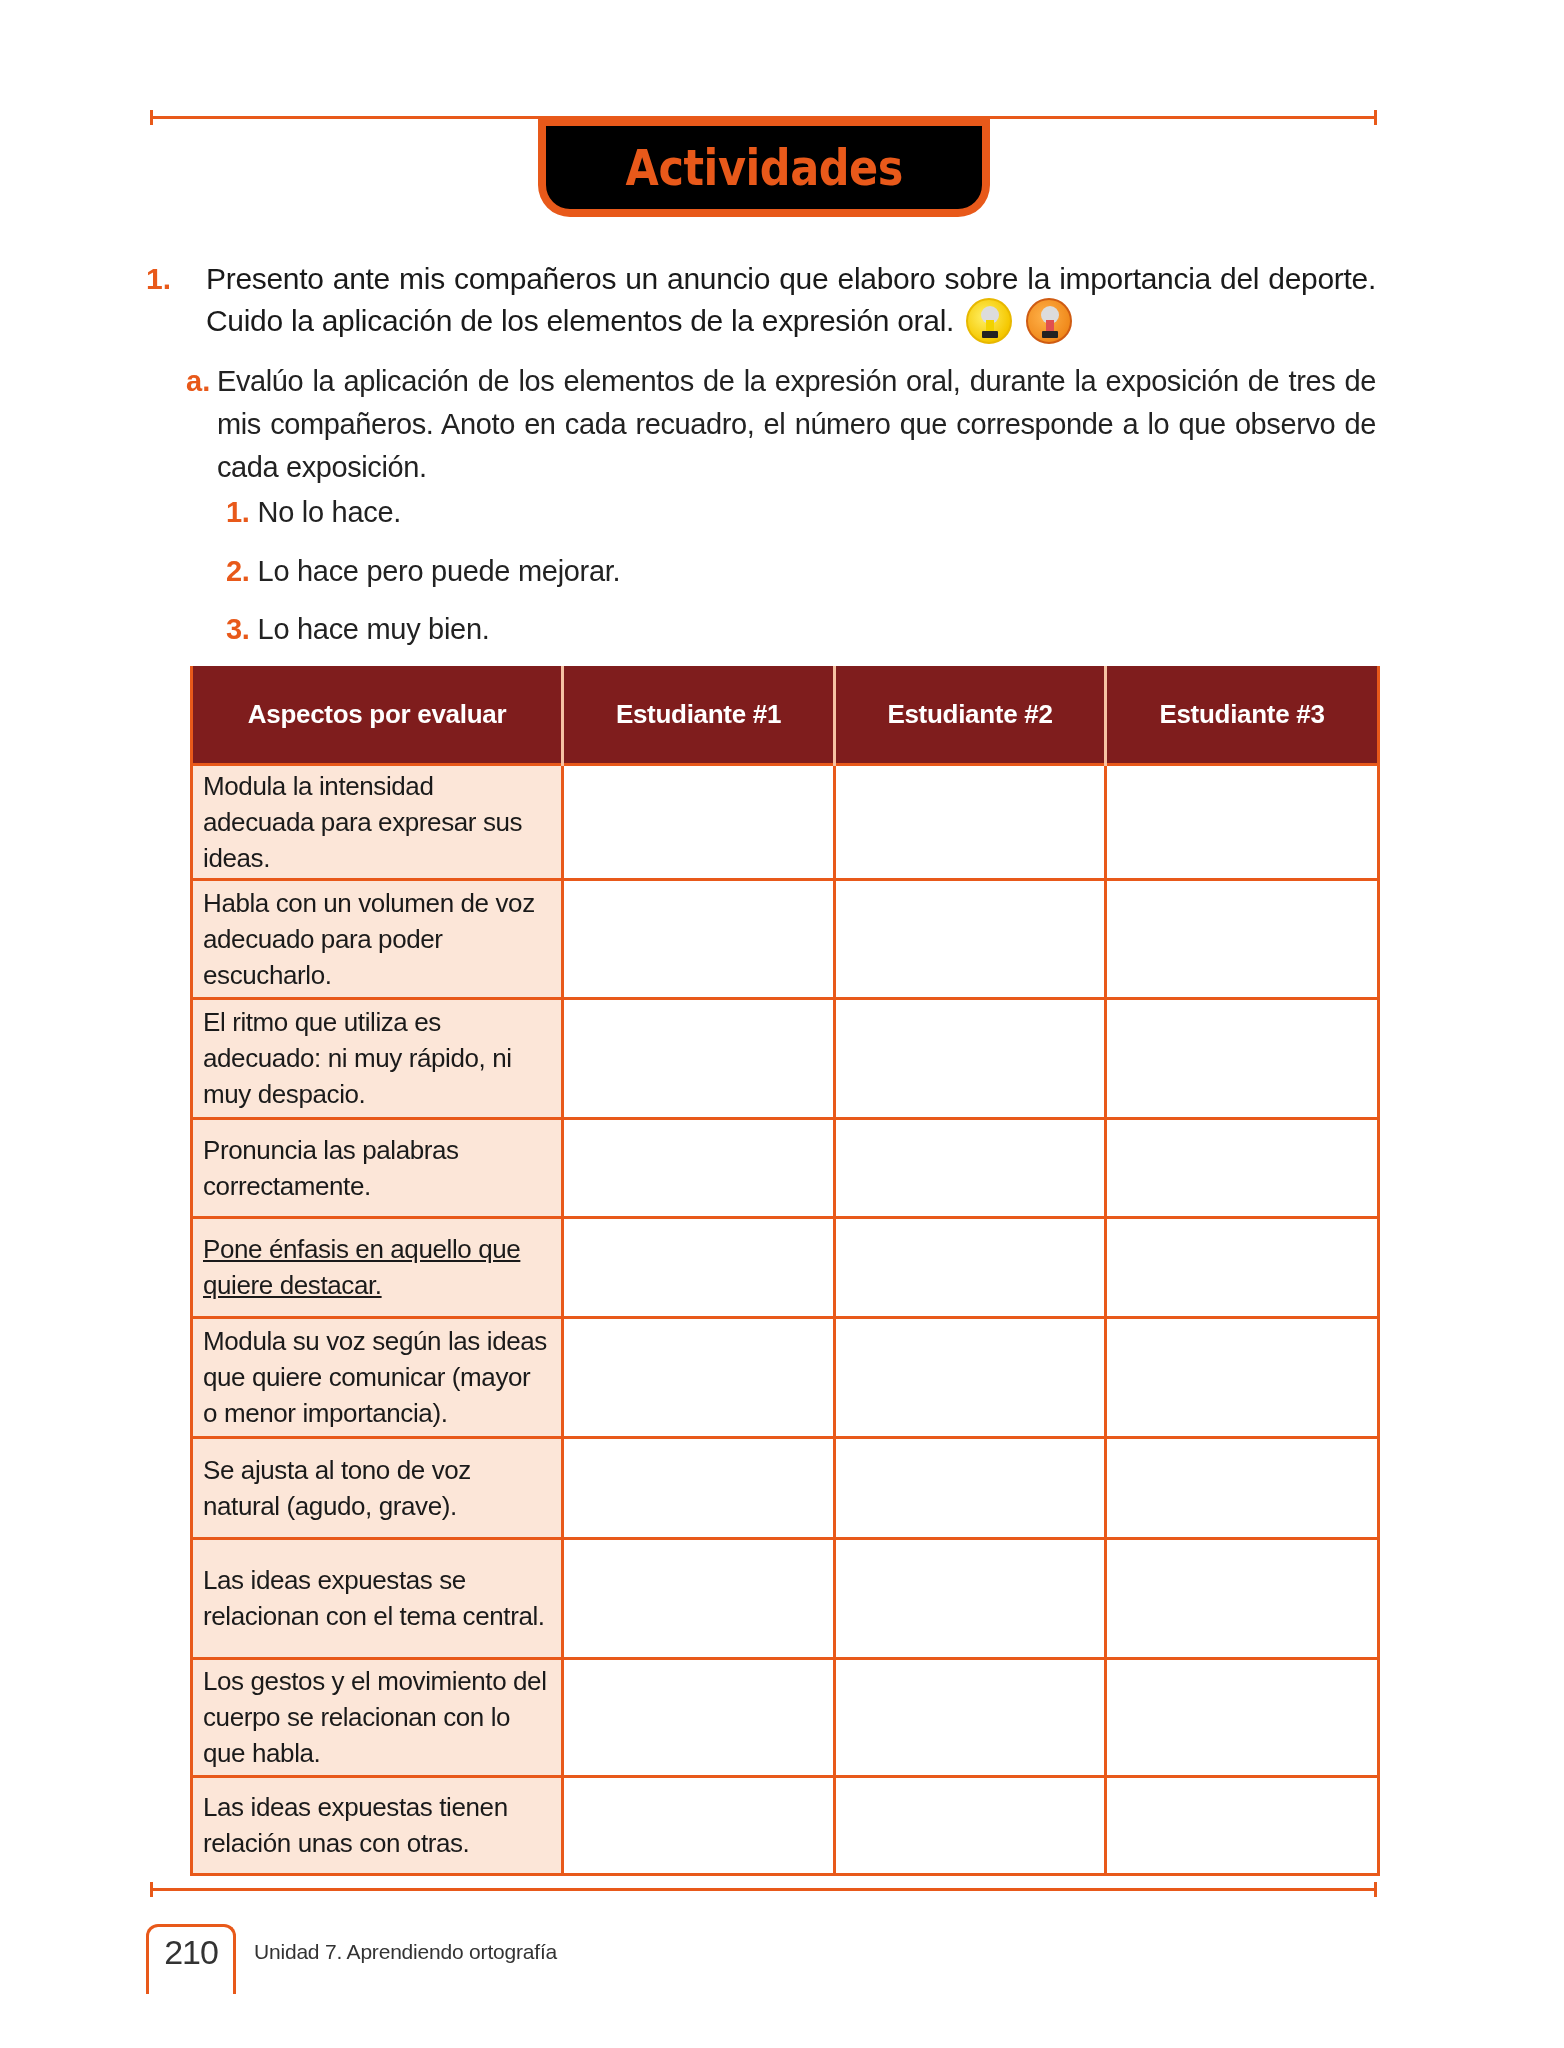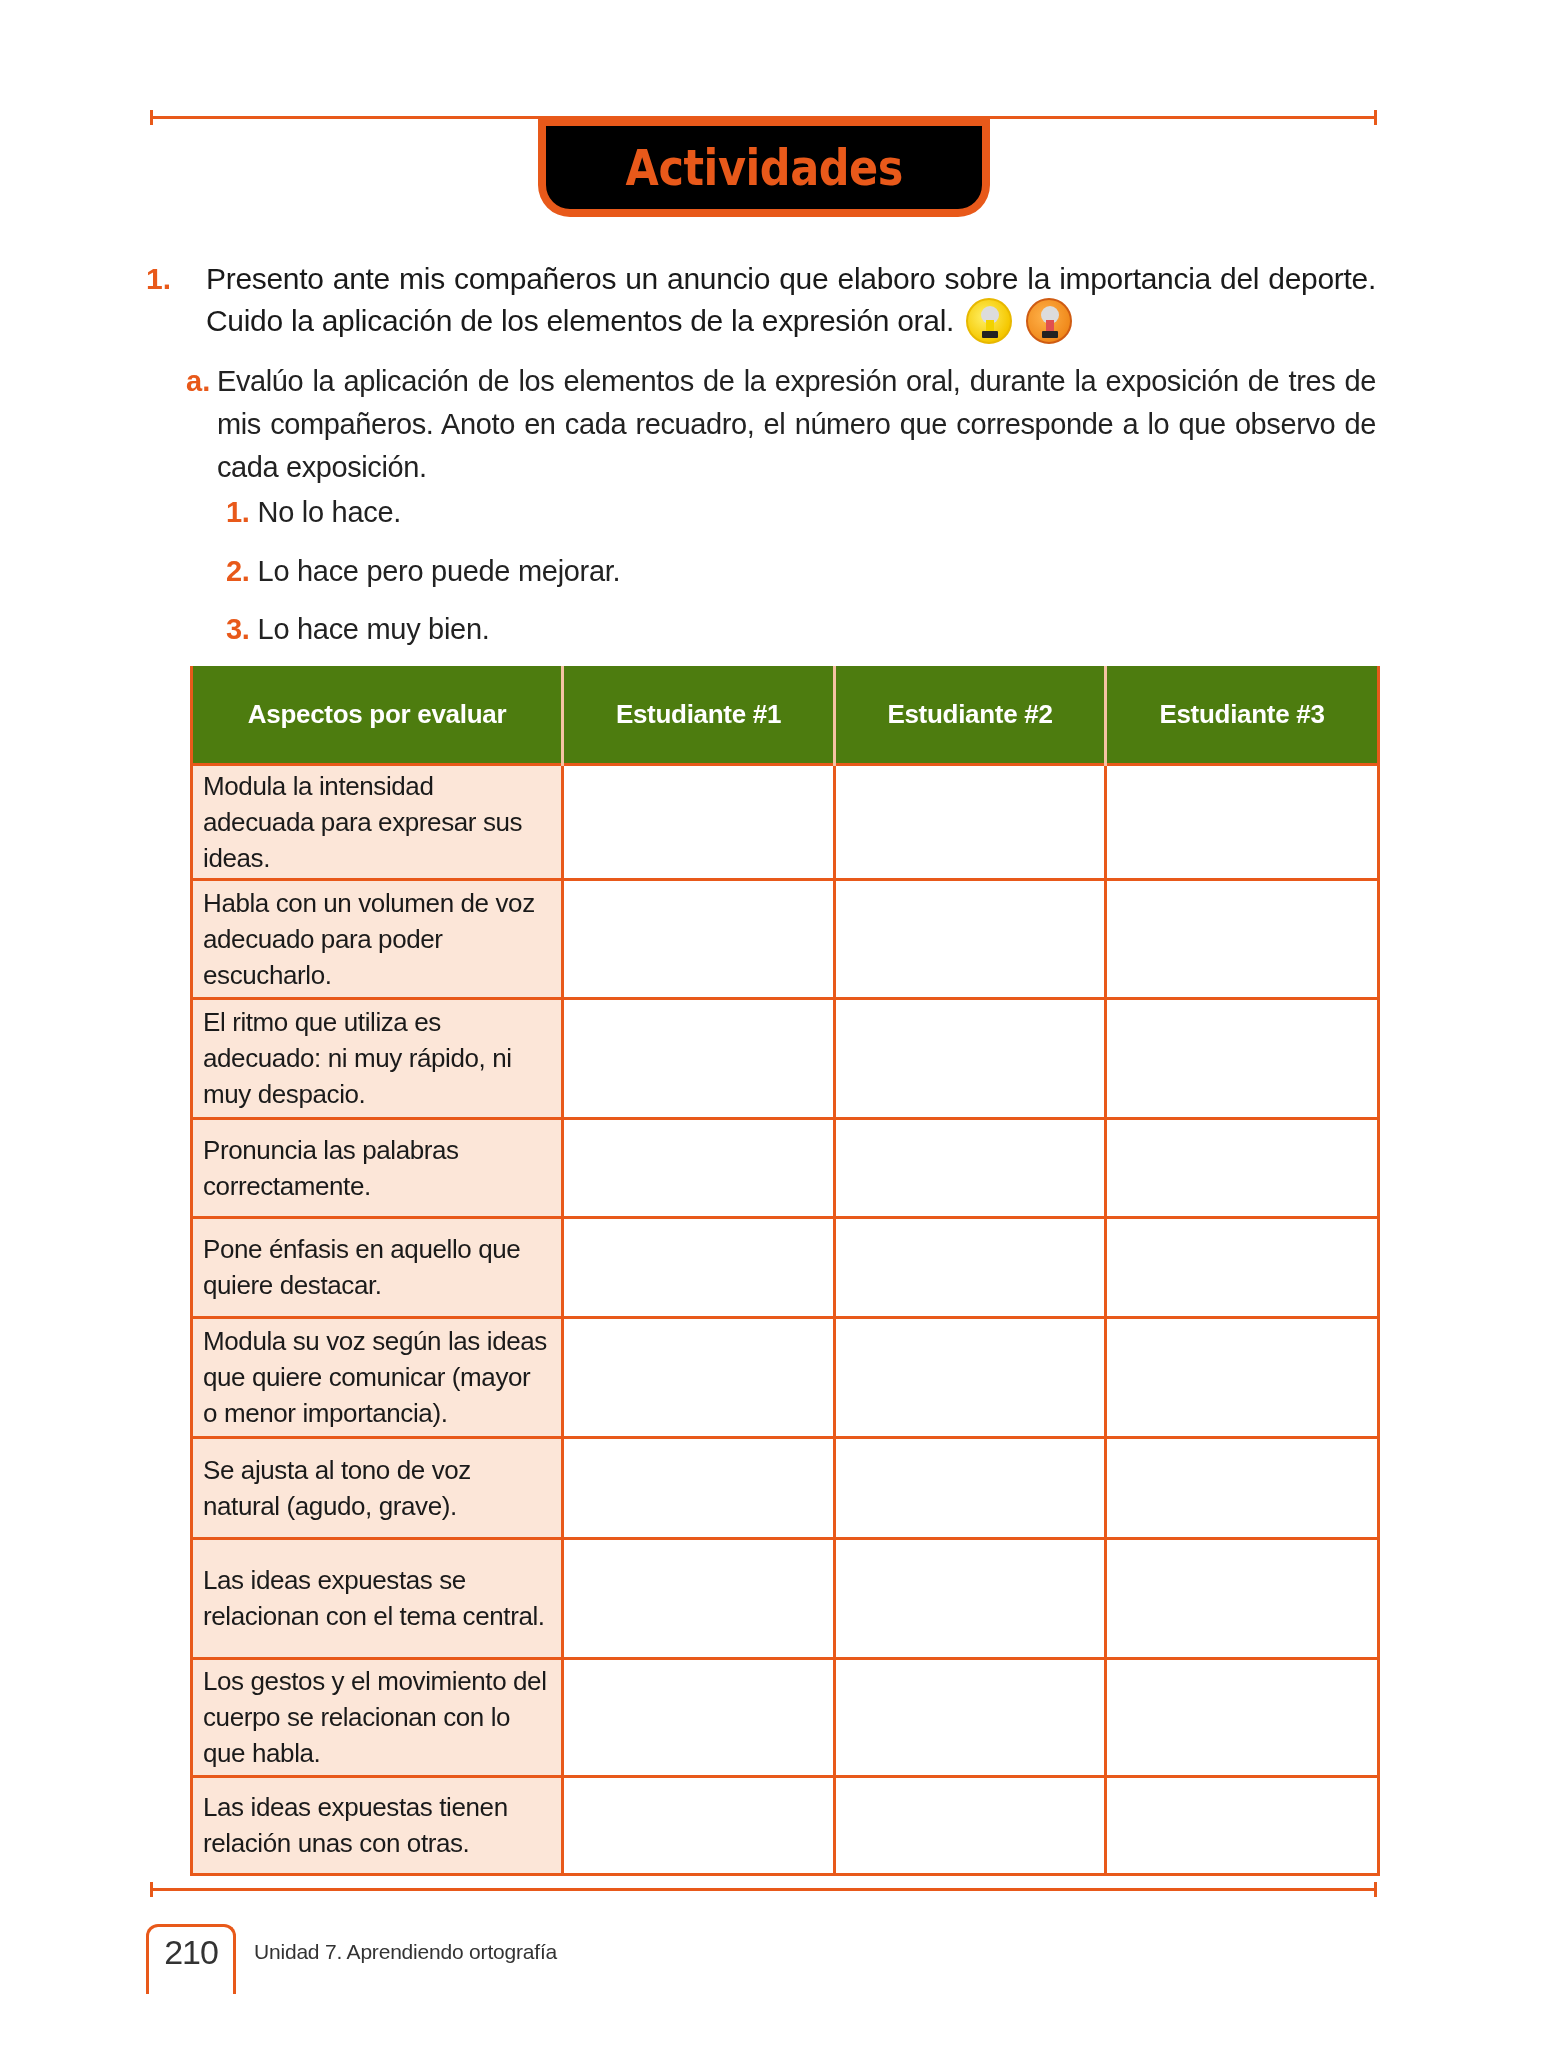--- a/index.html
+++ b/index.html
@@ -37,21 +37,21 @@
   .qa .text { margin-left: 31px; display: block; text-align: justify; letter-spacing: -0.4px; }
 
   .scale { position: absolute; left: 226px; font-size: 29px; color: #222; letter-spacing: -0.3px; }
   .scale .n { color: #e8591a; font-weight: bold; margin-right: 8px; }
 
   table.eval {
     position: absolute; left: 190px; top: 666px; width: 1187px;
     border-collapse: collapse; table-layout: fixed;
   }
   table.eval th {
-    background: #4d7c0f; color: #fff; font-weight: bold; font-size: 26px;
+    background: #7f1d1d; color: #fff; font-weight: bold; font-size: 26px;
     height: 98px; text-align: center; vertical-align: middle;
     border-left: 3px solid #f6c3a4; border-right: 3px solid #f6c3a4;
     letter-spacing: -0.3px;
   }
   table.eval th:first-child { border-left: 3px solid #e8591a; }
   table.eval th:last-child { border-right: 3px solid #e8591a; }
   table.eval td {
     border: 3px solid #e8591a; vertical-align: middle;
   }
   table.eval td.aspect {
@@ -141,21 +141,21 @@
       <td class="cell"></td>
       <td class="cell"></td>
       <td class="cell"></td>
     </tr>
     <tr style="height:99px;">
       <td class="aspect">Pronuncia las palabras correctamente.</td>
       <td class="cell"></td>
       <td class="cell"></td>
       <td class="cell"></td>
     </tr>
-    <tr style="height:100px;">
+    <tr style="height:100px;text-decoration:underline;">
       <td class="aspect">Pone énfasis en aquello que quiere destacar.</td>
       <td class="cell"></td>
       <td class="cell"></td>
       <td class="cell"></td>
     </tr>
     <tr style="height:120px;margin-top:24px;">
       <td class="aspect">Modula su voz según las ideas que quiere comunicar (mayor o menor importancia).</td>
       <td class="cell"></td>
       <td class="cell"></td>
       <td class="cell"></td>

